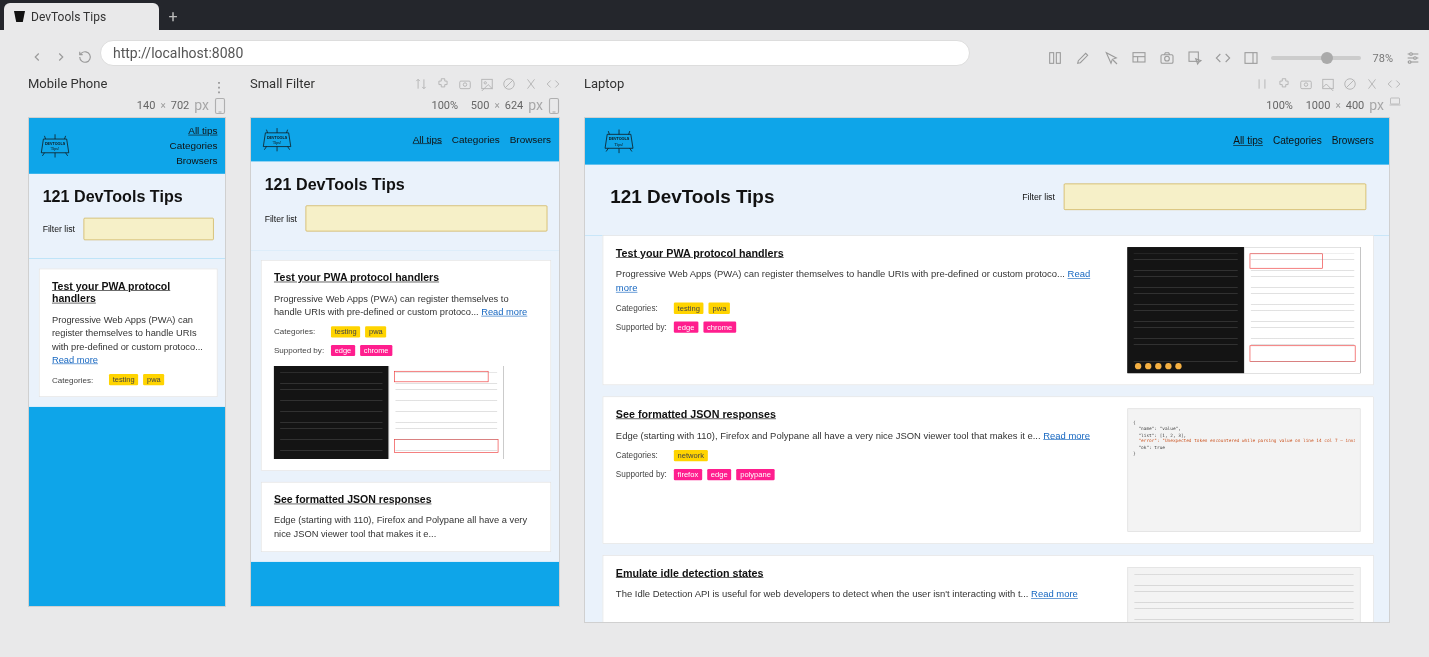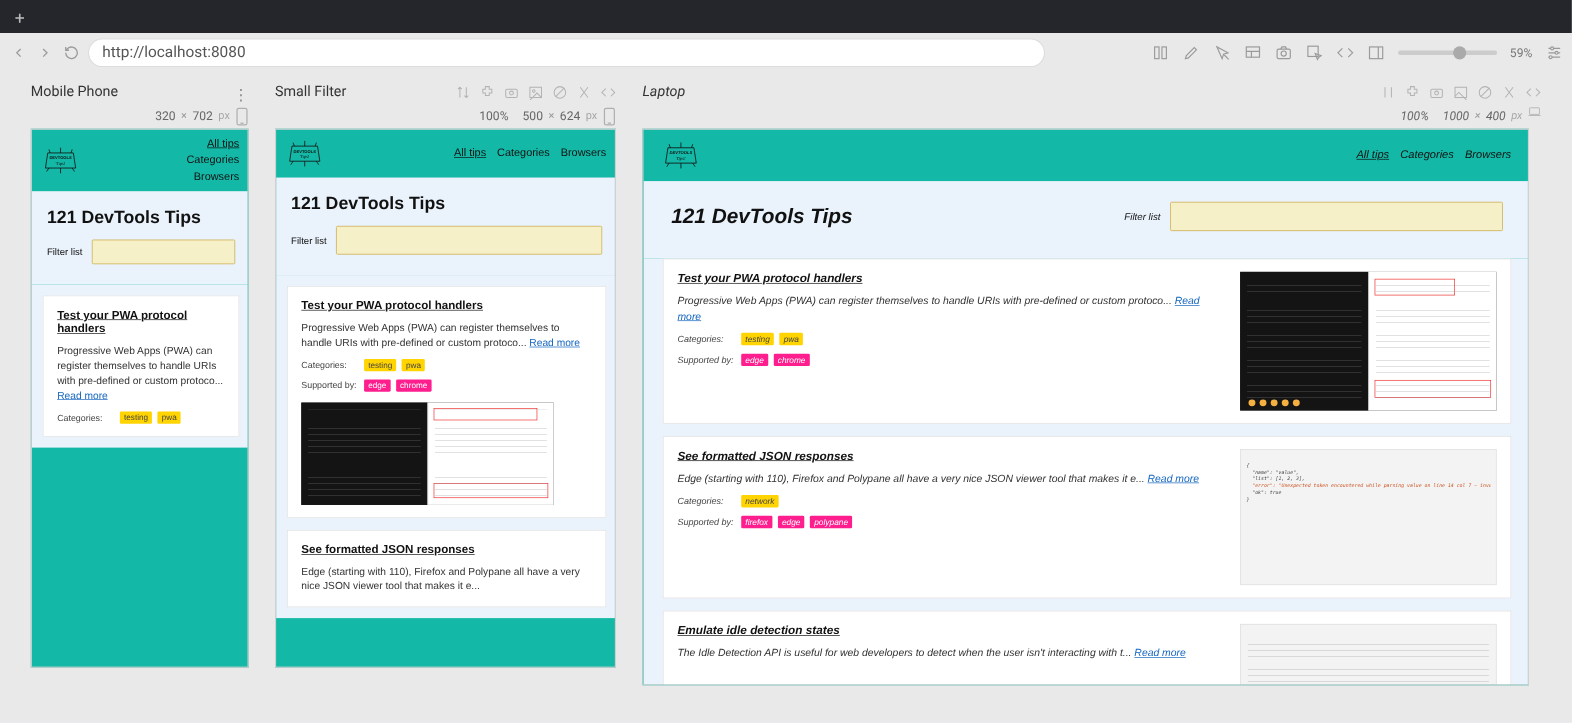--- a/index.html
+++ b/index.html
@@ -33,24 +33,25 @@
   }
   .tab-favicon { width:11px; height:11px; background:#111; clip-path: polygon(0 0,100% 0,80% 100%,20% 100%); }
   .newtab {
     width:24px;height:24px;display:flex;align-items:center;justify-content:center;
     color:#bbb;font-size:16px;margin-left:2px;margin-bottom:2px;
   }
   .tabbar-right { margin-left:auto; width:30px; }
 
   .addrbar {
     height: 36px;
-    display:flex; align-items:center;
+    display:flex; align-items:flex-end;
     padding: 0 8px;
     gap: 6px;
     background:#e9e9ea;
+    margin-left:20px;
   }
   .navbtn { width:18px; height:18px; color:#9a9a9a; display:flex;align-items:center;justify-content:center; }
   .navbtn svg { width:14px;height:14px; }
   .urlbox {
     flex:0 0 870px;
     height: 26px;
     background:#fff;
     border:1px solid #ddd;
     border-radius: 14px;
     display:flex; align-items:center;
@@ -78,26 +79,26 @@
   .pane-head {
     display:flex; align-items:flex-end; justify-content:space-between;
     padding: 2px 0 4px 0;
     font-size:12px; color:#555;
   }
   .pane-title { font-size:13px; color:#333; }
   .pane-tools { display:flex; gap:8px; align-items:center;}
   .pane-tools .ti{ width:14px;height:14px; opacity:.55;}
   .pane-dim { font-size:11px; color:#666; display:flex; gap:5px; align-items:center;}
   .pane-dim .x{ font-size:10px; opacity:.6;}
-  .pane-dim .px{ font-size:10px; opacity:.5;}
+  .pane-dim .px{ font-size:14px; opacity:.5;}
   .device-ico{width:12px;height:16px;opacity:.5;}
   .dots{font-size:14px;color:#888;line-height:8px;}
 
   .viewport {
-    background:#14b8a6;
+    background:#0ea5e9;
     border:1px solid #d0d0d0;
     overflow:hidden;
     position:relative;
   }
   .vp-mobile{ width:198px; height:490px;}
   .vp-tablet{ width:310px; height:490px;}
   .vp-laptop{ width:806px; height:506px; }
 
   
   .site { transform-origin: top left; font-family: Arial, sans-serif; color:#111;}
@@ -174,20 +175,24 @@
   .thumb-h3{height:120px;}
 
   
   .ico,.ti{ display:inline-block; }
   svg{display:block;}
 </style>
 </head>
 <body>
 
 <div class="tabbar">
+  <div class="tab">
+    <span class="tab-favicon"></span>
+    <span>DevTools Tips</span>
+  </div>
   <div class="newtab">+</div>
   <div class="tabbar-right"></div>
 </div>
 
 <div class="addrbar">
   <div class="navbtn">
     <svg viewBox="0 0 24 24" fill="none" stroke="currentColor" stroke-width="2">
         <polyline points="15 18 9 12 15 6"></polyline>
       </svg>
   </div>
@@ -252,21 +257,21 @@
       </span>
     <span class="ico">
         <svg viewBox="0 0 24 24" fill="none" stroke="currentColor" stroke-width="1.6">
           <rect x="3" y="4" width="18" height="16"></rect>
           <line x1="15" y1="4" x2="15" y2="20"></line>
         </svg>
       </span>
     <div class="zoom-slider">
         <div class="zoom-thumb"></div>
       </div>
-    <span class="zoom-pct">59%</span>
+    <span class="zoom-pct">78%</span>
     <span class="settings-ico">
         <svg viewBox="0 0 24 24" fill="none" stroke="currentColor" stroke-width="1.6">
           <line x1="4" y1="6" x2="20" y2="6"></line>
           <line x1="4" y1="12" x2="20" y2="12"></line>
           <line x1="4" y1="18" x2="20" y2="18"></line>
           <circle cx="9" cy="6" r="2" fill="#e9e9ea"></circle>
           <circle cx="15" cy="12" r="2" fill="#e9e9ea"></circle>
           <circle cx="7" cy="18" r="2" fill="#e9e9ea"></circle>
         </svg>
       </span>
@@ -277,21 +282,21 @@
 
   <div class="pane">
     <div class="pane-head">
       <span class="pane-title">Mobile Phone</span>
       <div style="display:flex;align-items:center;gap:10px;">
         <span class="dots">⋮</span>
       </div>
     </div>
     <div class="pane-head" style="justify-content:flex-end;">
       <div class="pane-dim">
-        <span>320</span>
+        <span>140</span>
           <span class="x">×</span>
           <span>702</span>
           <span class="px">px</span>
         <span class="device-ico">
             <svg viewBox="0 0 16 24" fill="none" stroke="#777" stroke-width="1.5">
               <rect x="2" y="2" width="12" height="20" rx="2"></rect>
               <line x1="6" y1="20" x2="10" y2="20"></line>
             </svg>
           </span>
       </div>
@@ -460,21 +465,21 @@
           </div>
           <div class="card">
             <h3>See formatted JSON responses</h3>
             <p><span>Edge (starting with 110), Firefox and Polypane all have a very nice JSON viewer tool that makes it e... </span></p>
           </div>
         </div>
       </div>
     </div>
   </div>
 
-  <div class="pane" style="flex:1;font-style:italic;">
+  <div class="pane" style="flex:1;">
     <div class="pane-head">
       <span class="pane-title">Laptop</span>
       <div class="pane-tools">
         <span class="ti">
             <svg viewBox="0 0 24 24" stroke="#888" fill="none" stroke-width="1.6">
               <path d="M7 4v16M17 4v16"></path>
             </svg>
           </span>
         <span class="ti">
             <svg viewBox="0 0 24 24" stroke="#888" fill="none" stroke-width="1.6">

